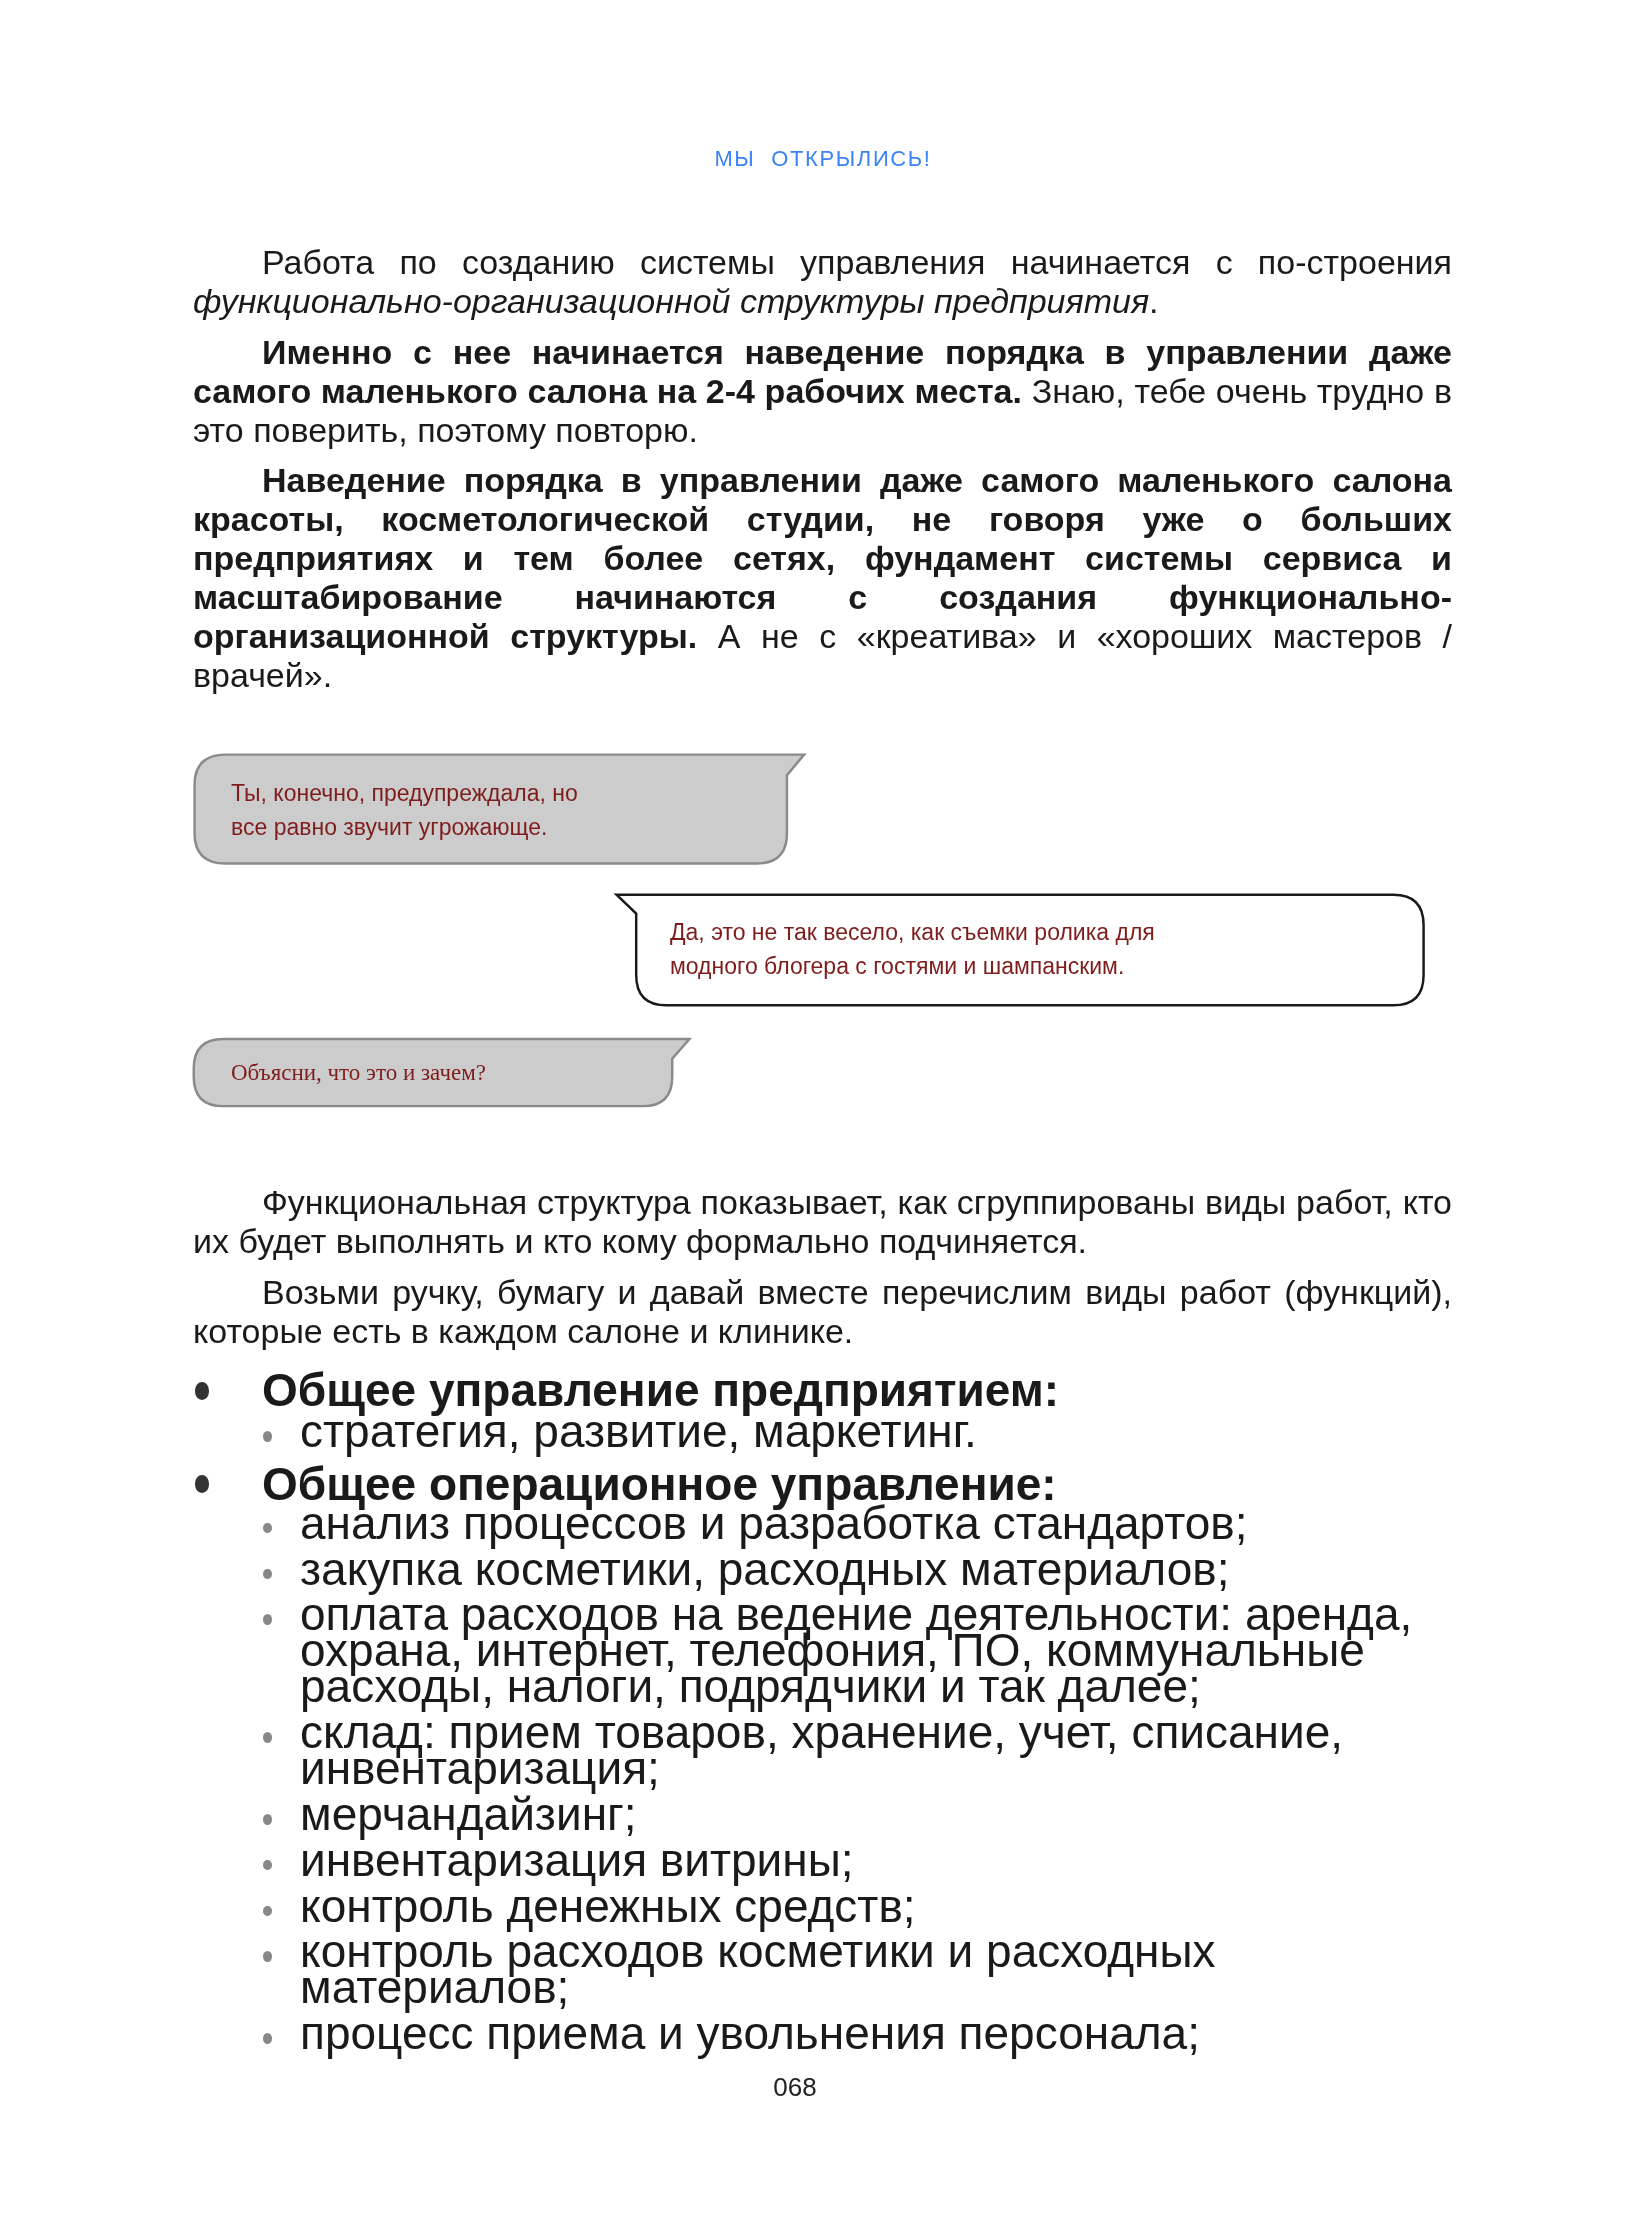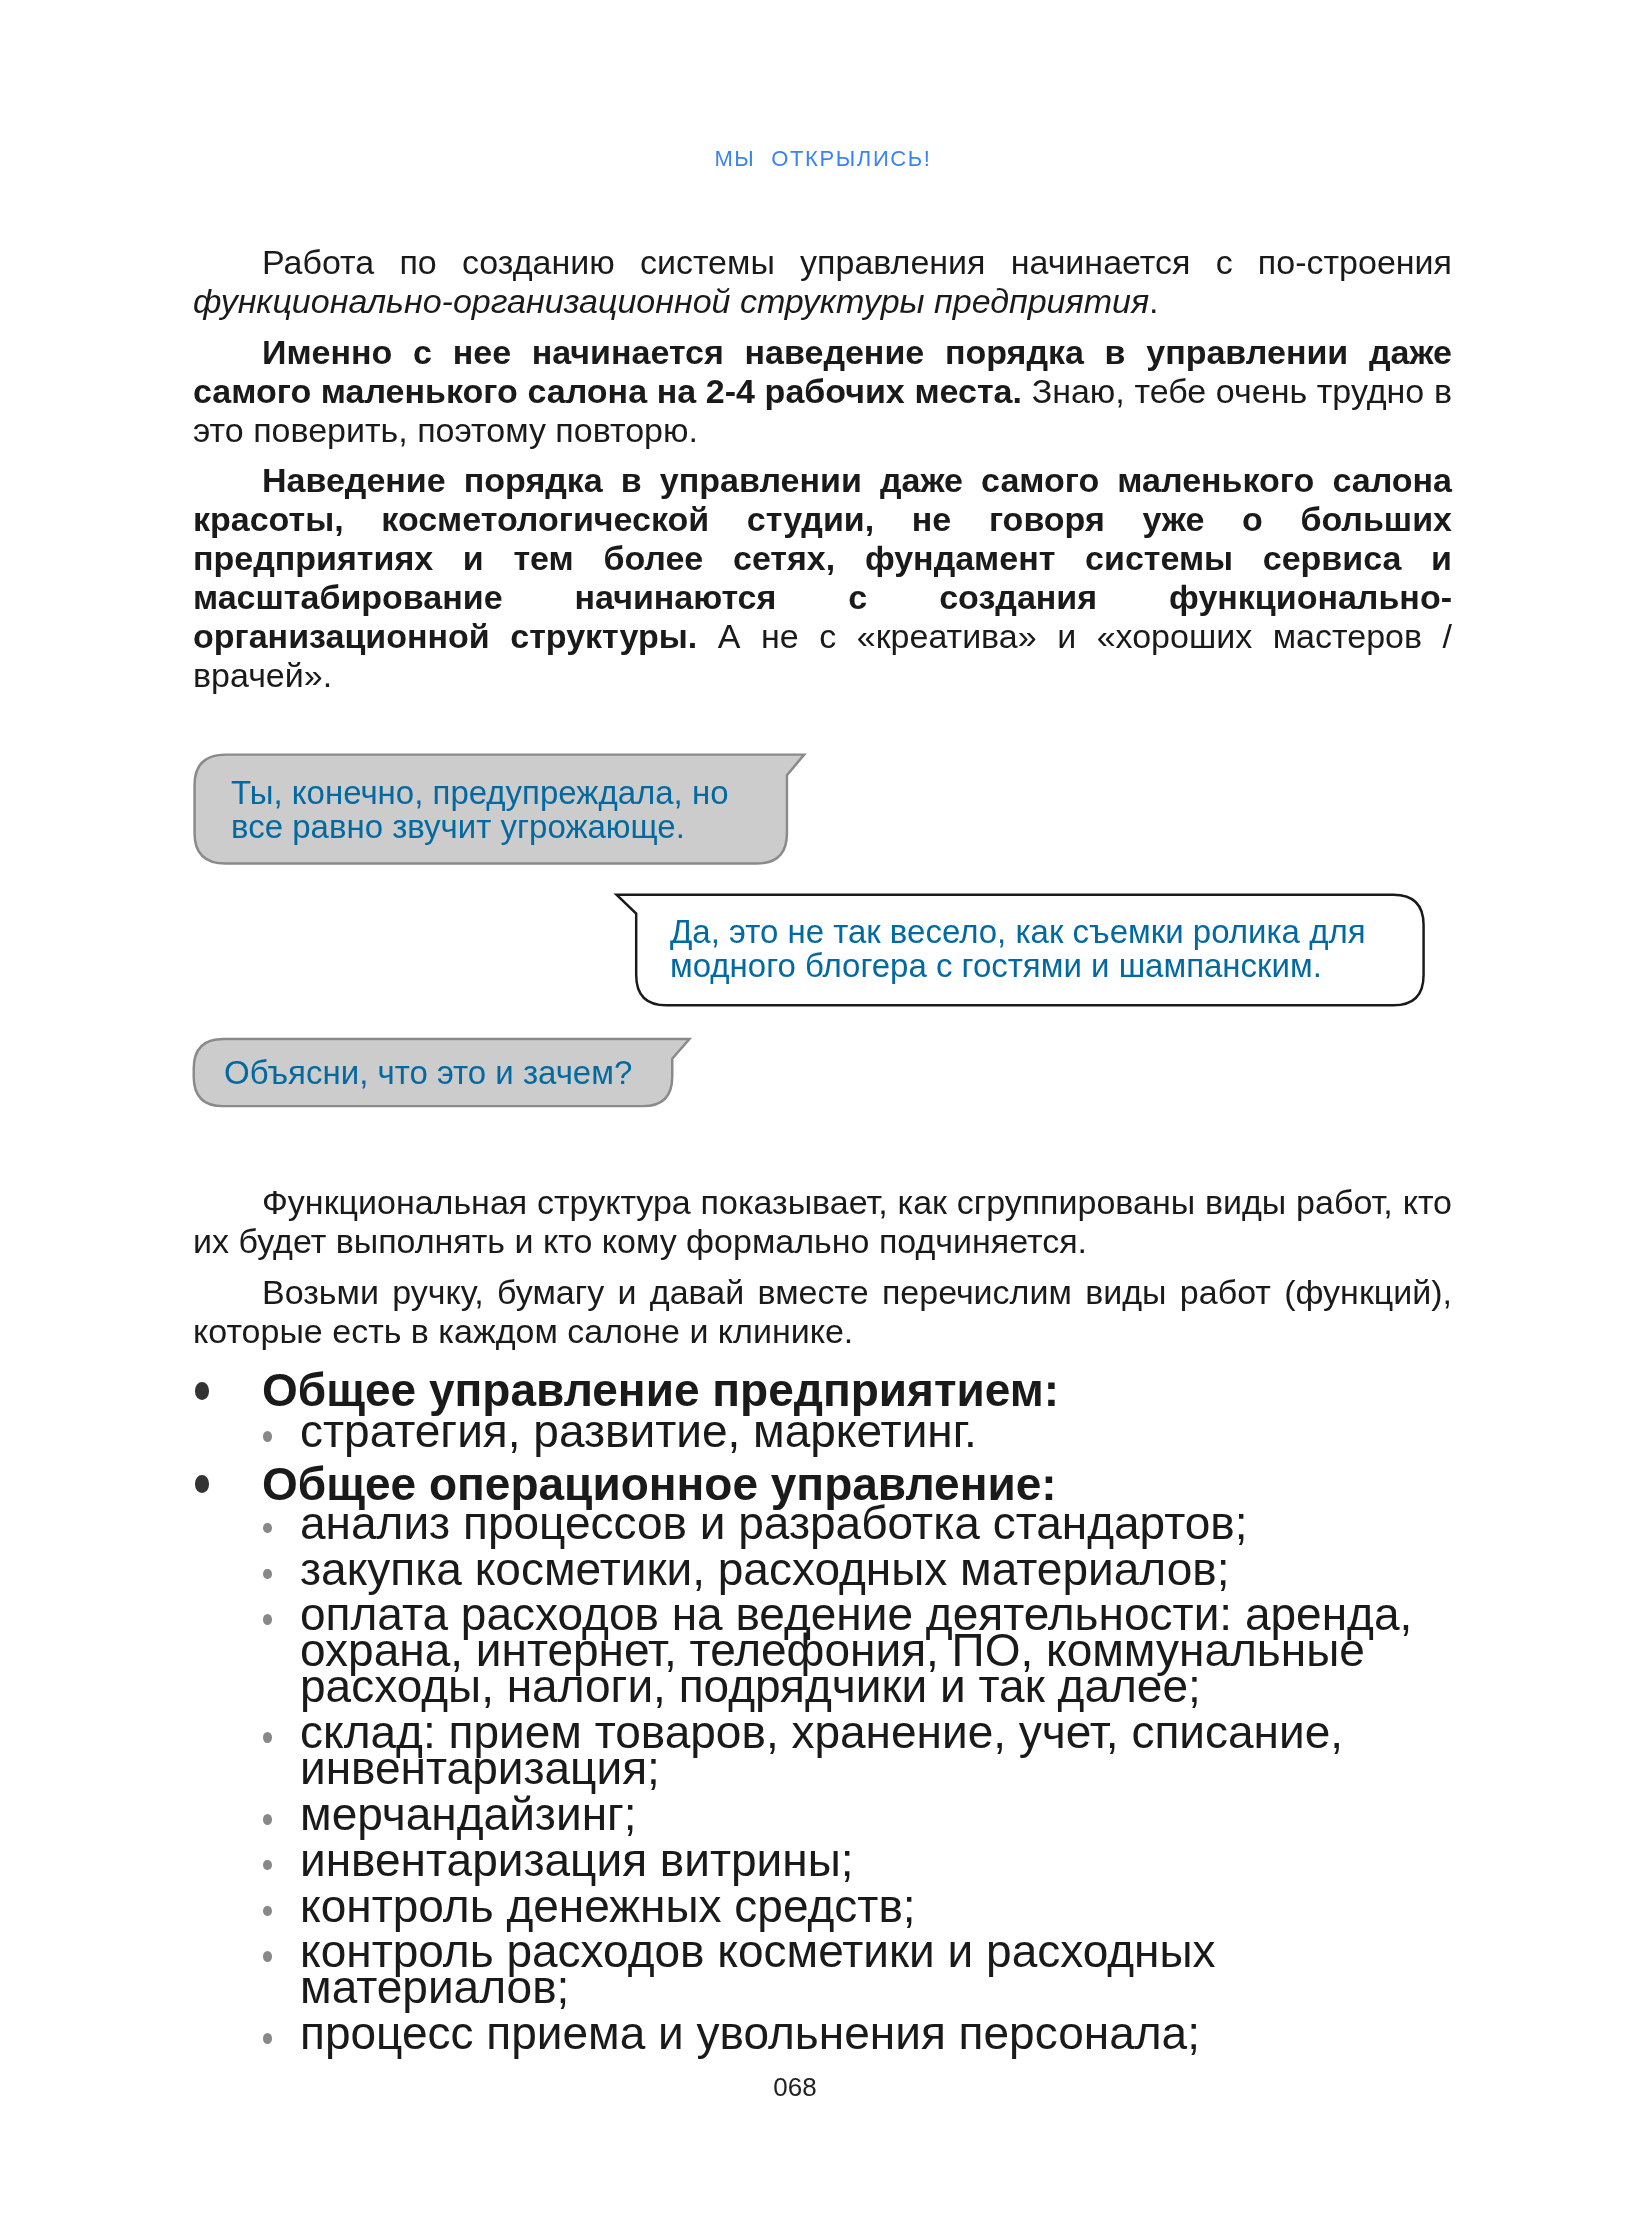--- a/index.html
+++ b/index.html
@@ -12,21 +12,21 @@
     font-size: 22px; letter-spacing: 1.6px; color: #3b82f6;
   }
   .running-header .sp { display: inline-block; width: 8.2px; }
   .text-block { position: absolute; left: 193px; width: 1259px; font-size: 34px; line-height: 39px; }
   .para { margin: 0; text-align: justify; text-indent: 69px; }
   .para + .para { margin-top: 11.5px; }
   b { font-weight: bold; }
   i { font-style: italic; }
 
   .bubble-svg { position: absolute; left: 0; top: 0; width: 1646px; height: 2227px; pointer-events: none; }
-  .bubble-text { position: absolute; font-size: 33px; line-height: 34px; color: #0369a1; }
+  .bubble-text { position: absolute; font-size: 23px; line-height: 34px; color: #7f1d1d; }
 
   .list-block { position: absolute; left: 193px; width: 1262px; font-size: 46px; }
   .l1 { position: relative; padding-left: 69px; font-weight: bold; line-height: 41px; }
   .l1 .dot { position: absolute; left: 1.6px; top: 11.5px; width: 14.8px; height: 18px; border-radius: 50%; background: #333; }
   .l2 { position: relative; padding-left: 107px; line-height: 36px; }
   .l2 .dot { position: absolute; left: 70px; top: 18px; width: 9px; height: 10.7px; border-radius: 50%; background: #888; }
   .page-number { position: absolute; left: 0; width: 1590px; top: 2072px; text-align: center; font-size: 26px; color: #222; }
 </style>
 </head>
 <body>
@@ -46,21 +46,21 @@
 </svg>
 
 <div class="bubble-text" style="left:231px; top:776px;">
   <div>Ты, конечно, предупреждала, но</div>
   <div>все равно звучит угрожающе.</div>
 </div>
 <div class="bubble-text" style="left:670px; top:915px;">
   <div>Да, это не так весело, как съемки ролика для</div>
   <div>модного блогера с гостями и шампанским.</div>
 </div>
-<div class="bubble-text" style="left:224px; top:1056px;">
+<div class="bubble-text" style="left:231px; top:1056px;font-family:Liberation Serif, serif;">
   <div>Объясни, что это и зачем?</div>
 </div>
 
 <div class="text-block" style="top:1183px;">
   <p class="para">Функциональная структура показывает, как сгруппированы виды работ, кто их будет выполнять и кто кому формально подчиняется.</p>
   <p class="para">Возьми ручку, бумагу и давай вместе перечислим виды работ (функций), которые есть в каждом салоне и клинике.</p>
 </div>
 
 <div class="list-block" style="top:1370px;">
   <div class="l1"><span class="dot"></span><span>Общее управление предприятием:</span></div>

